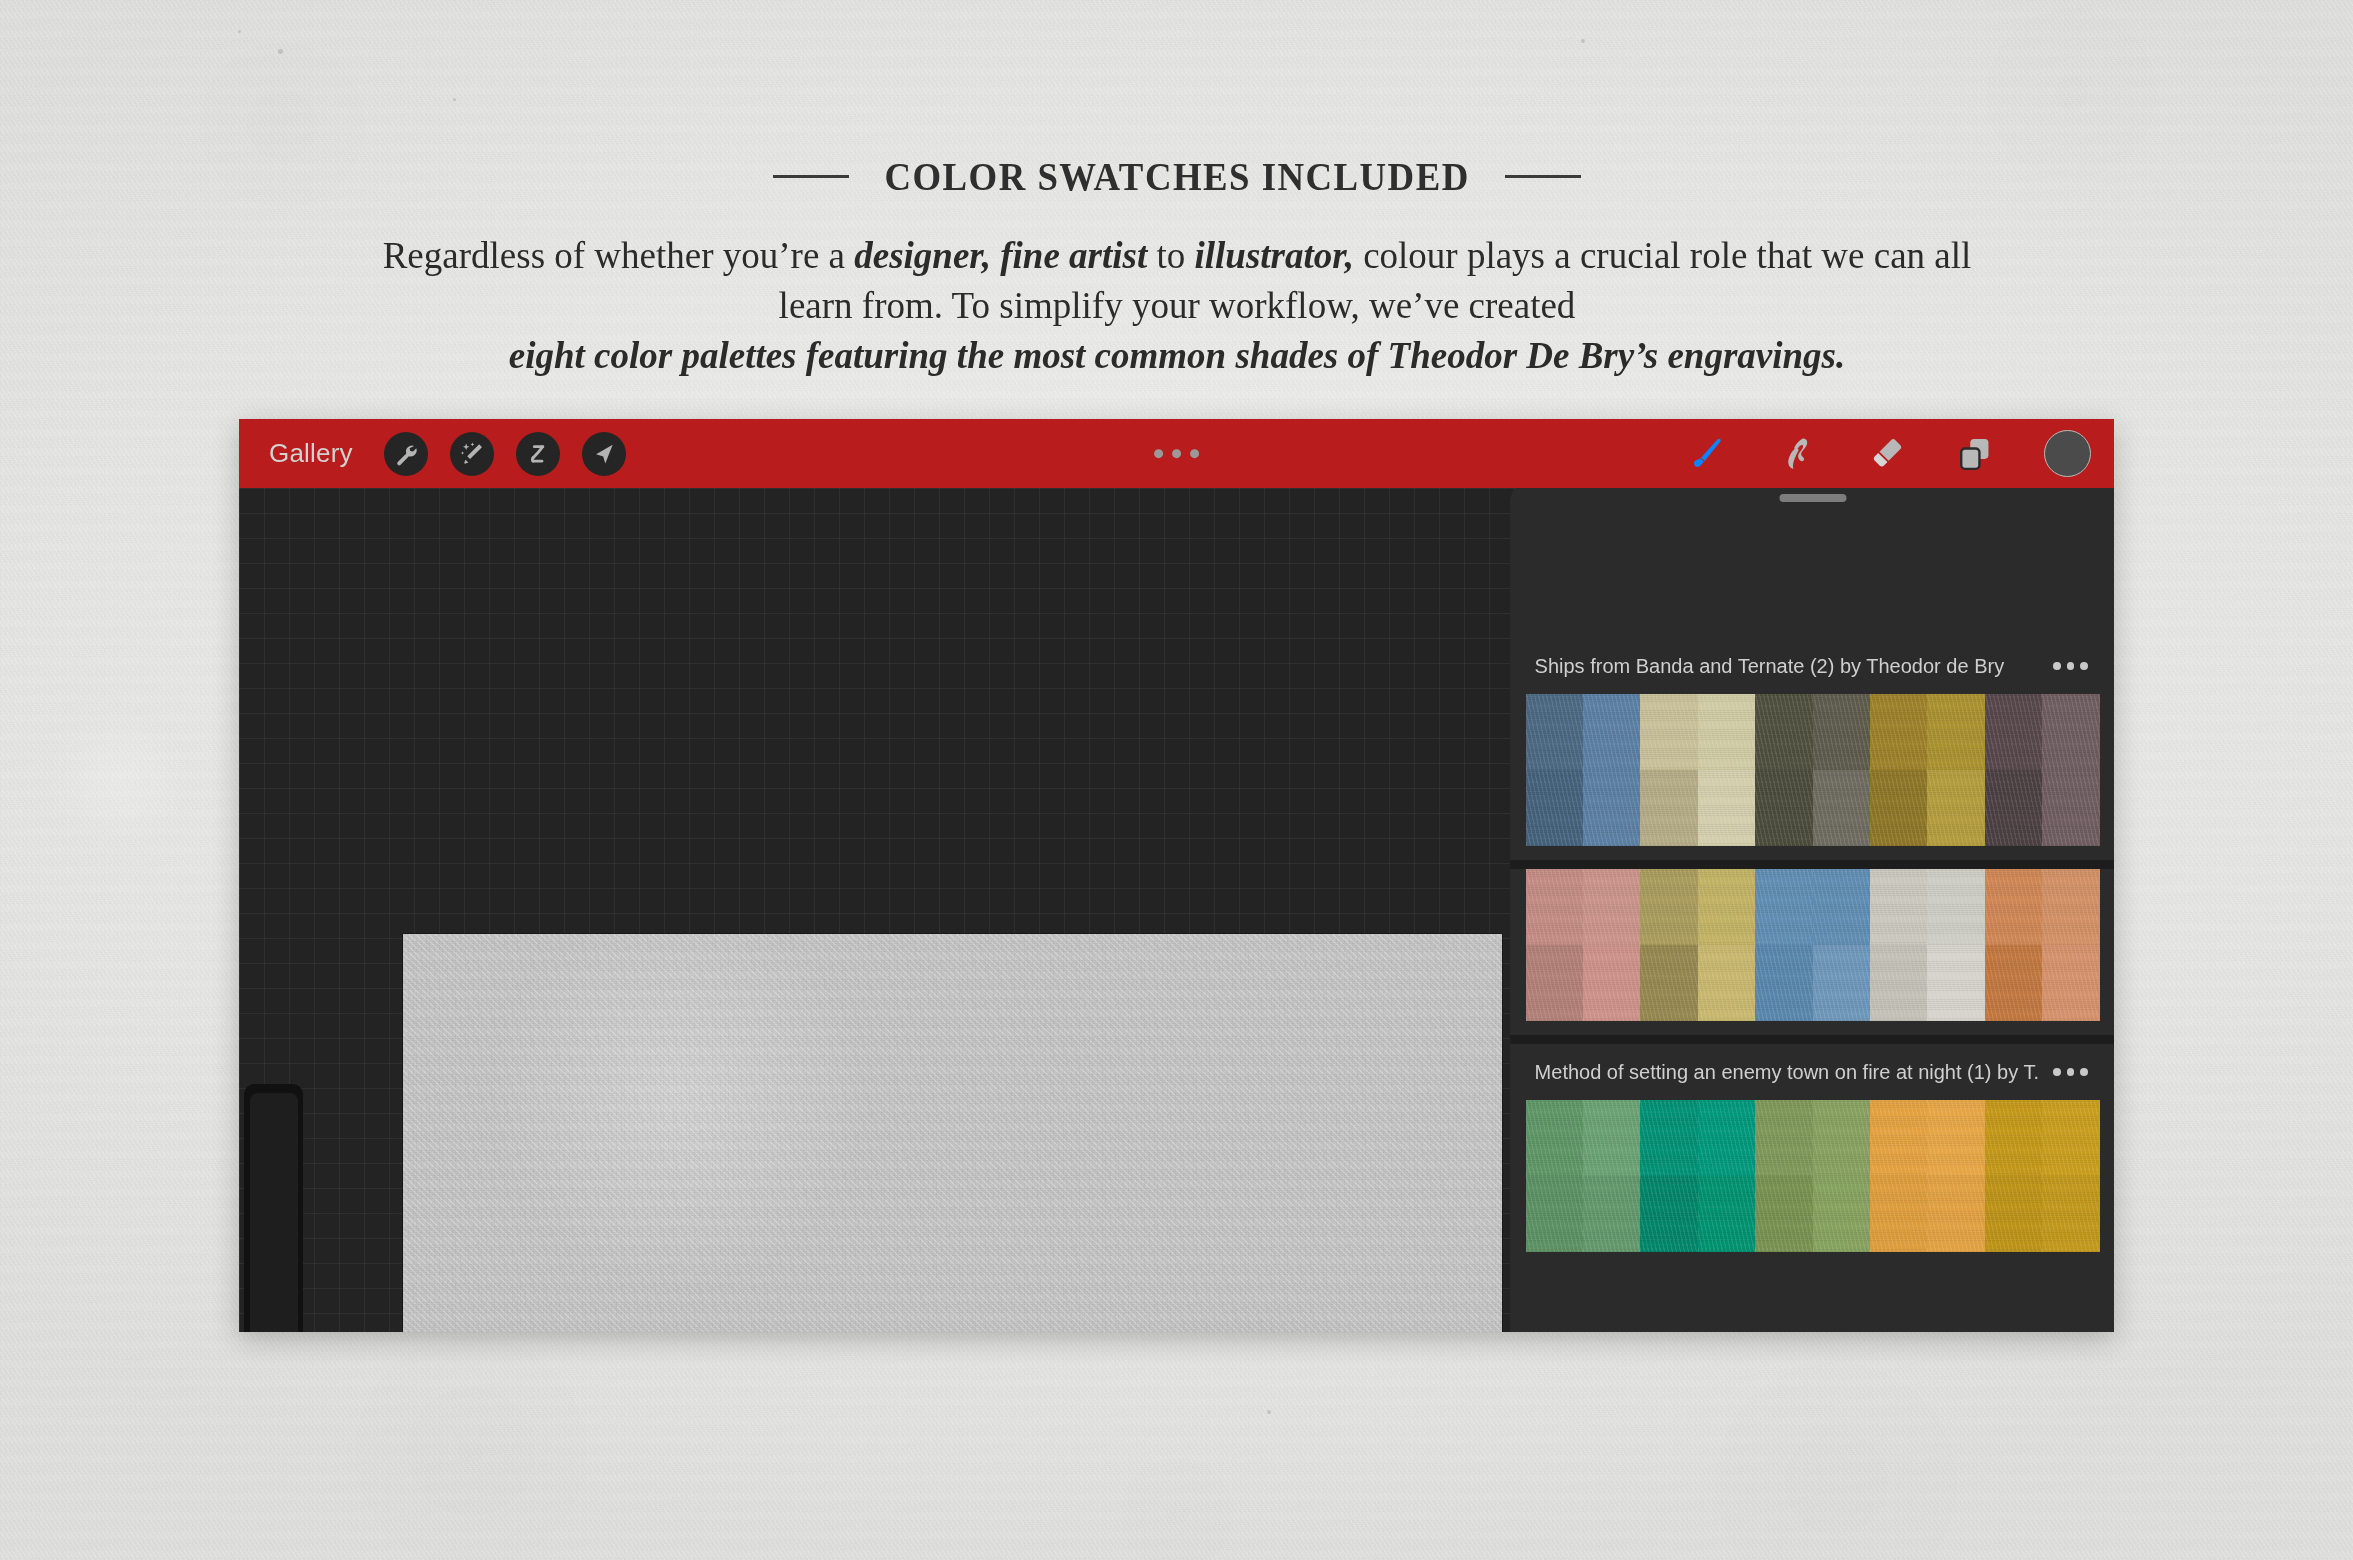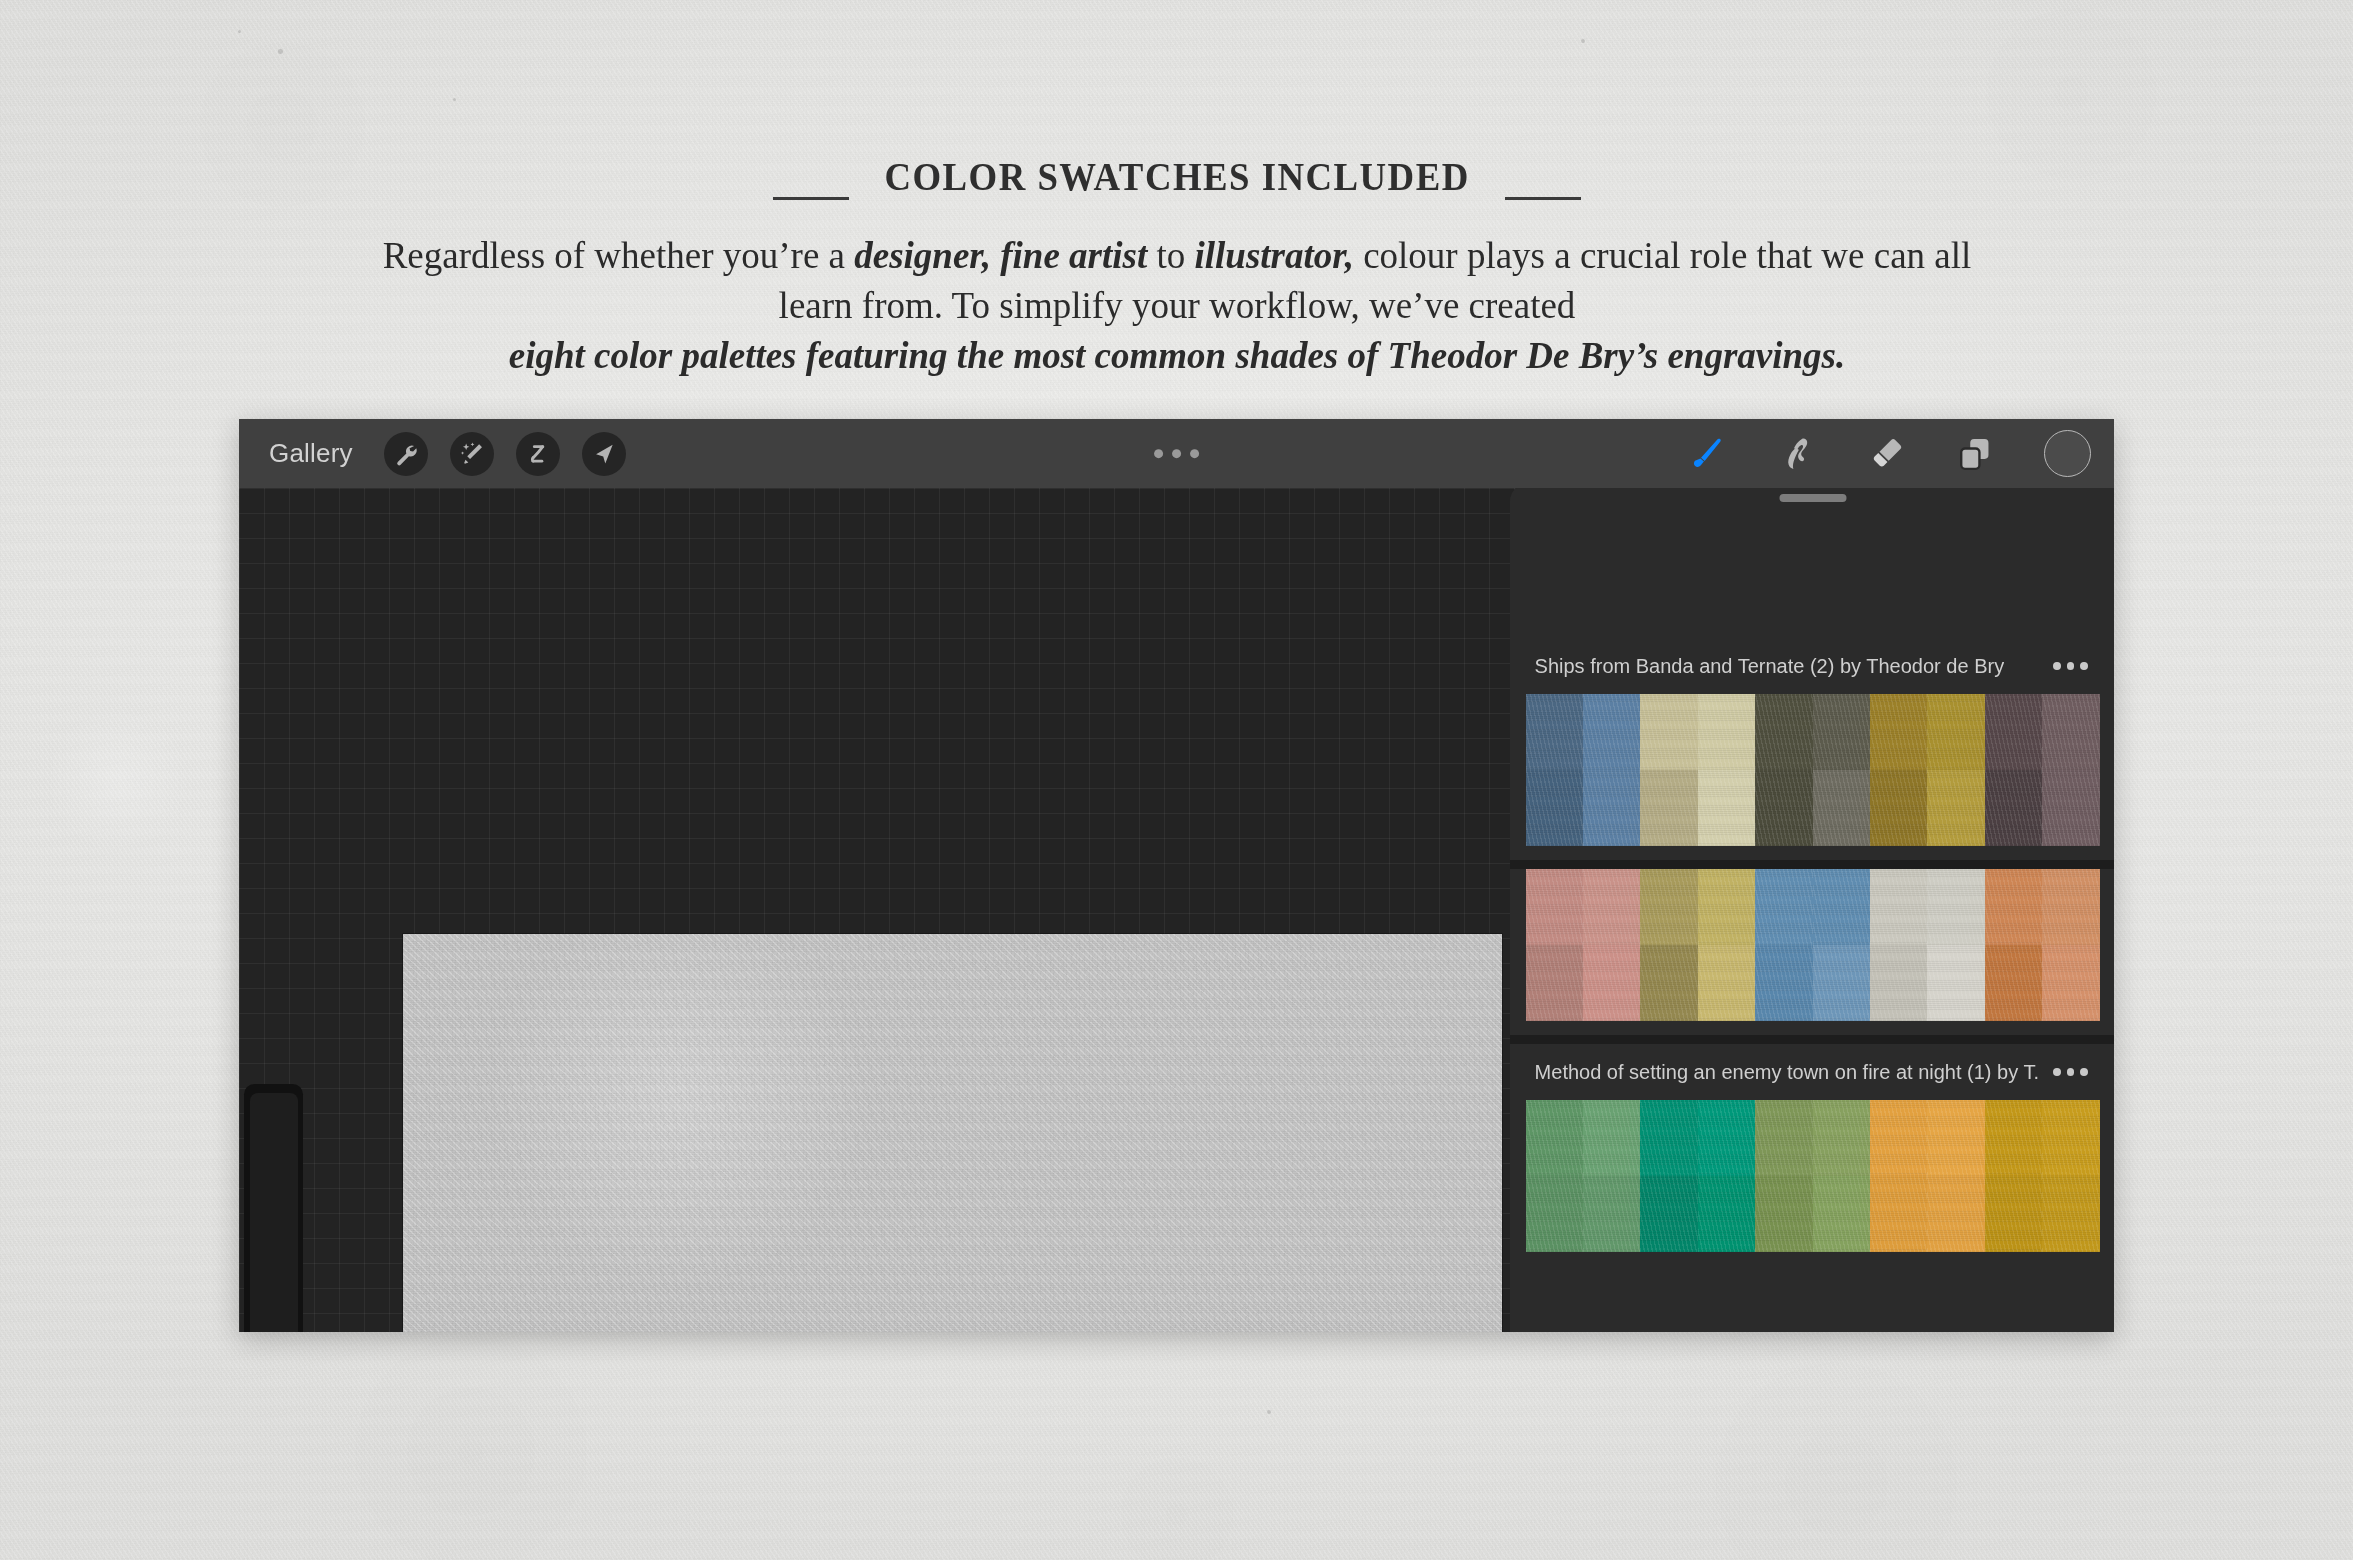--- a/index.html
+++ b/index.html
@@ -47,21 +47,21 @@
   }
   .speck { position: absolute; background: rgba(0,0,0,.13); border-radius: 50%; }
 
   
   #headline-wrap {
     position: absolute;
     top: 153px;
     left: 0;
     width: 100%;
     display: flex;
-    align-items: flex-end;
+    align-items: center;
     justify-content: center;
     gap: 10px;
   }
   .rule {
     width: 76px;
     height: 2.6px;
     background: #3a3a3a;
   }
   #headline {
     font-family: "Liberation Serif", serif;
@@ -100,21 +100,21 @@
     overflow: hidden;
     box-shadow: 0 6.5px 26px rgba(0,0,0,.22);
   }
 
   
   #toolbar {
     position: absolute;
     left: 0; top: 0;
     width: 100%;
     height: 69px;
-    background: #404040;
+    background: #b91c1c;
     z-index: 30;
   }
   #toolbar-left {
     position: absolute;
     left: 21px; top: 0;
     height: 69px;
     display: flex;
     align-items: center;
     gap: 22px;
   }

